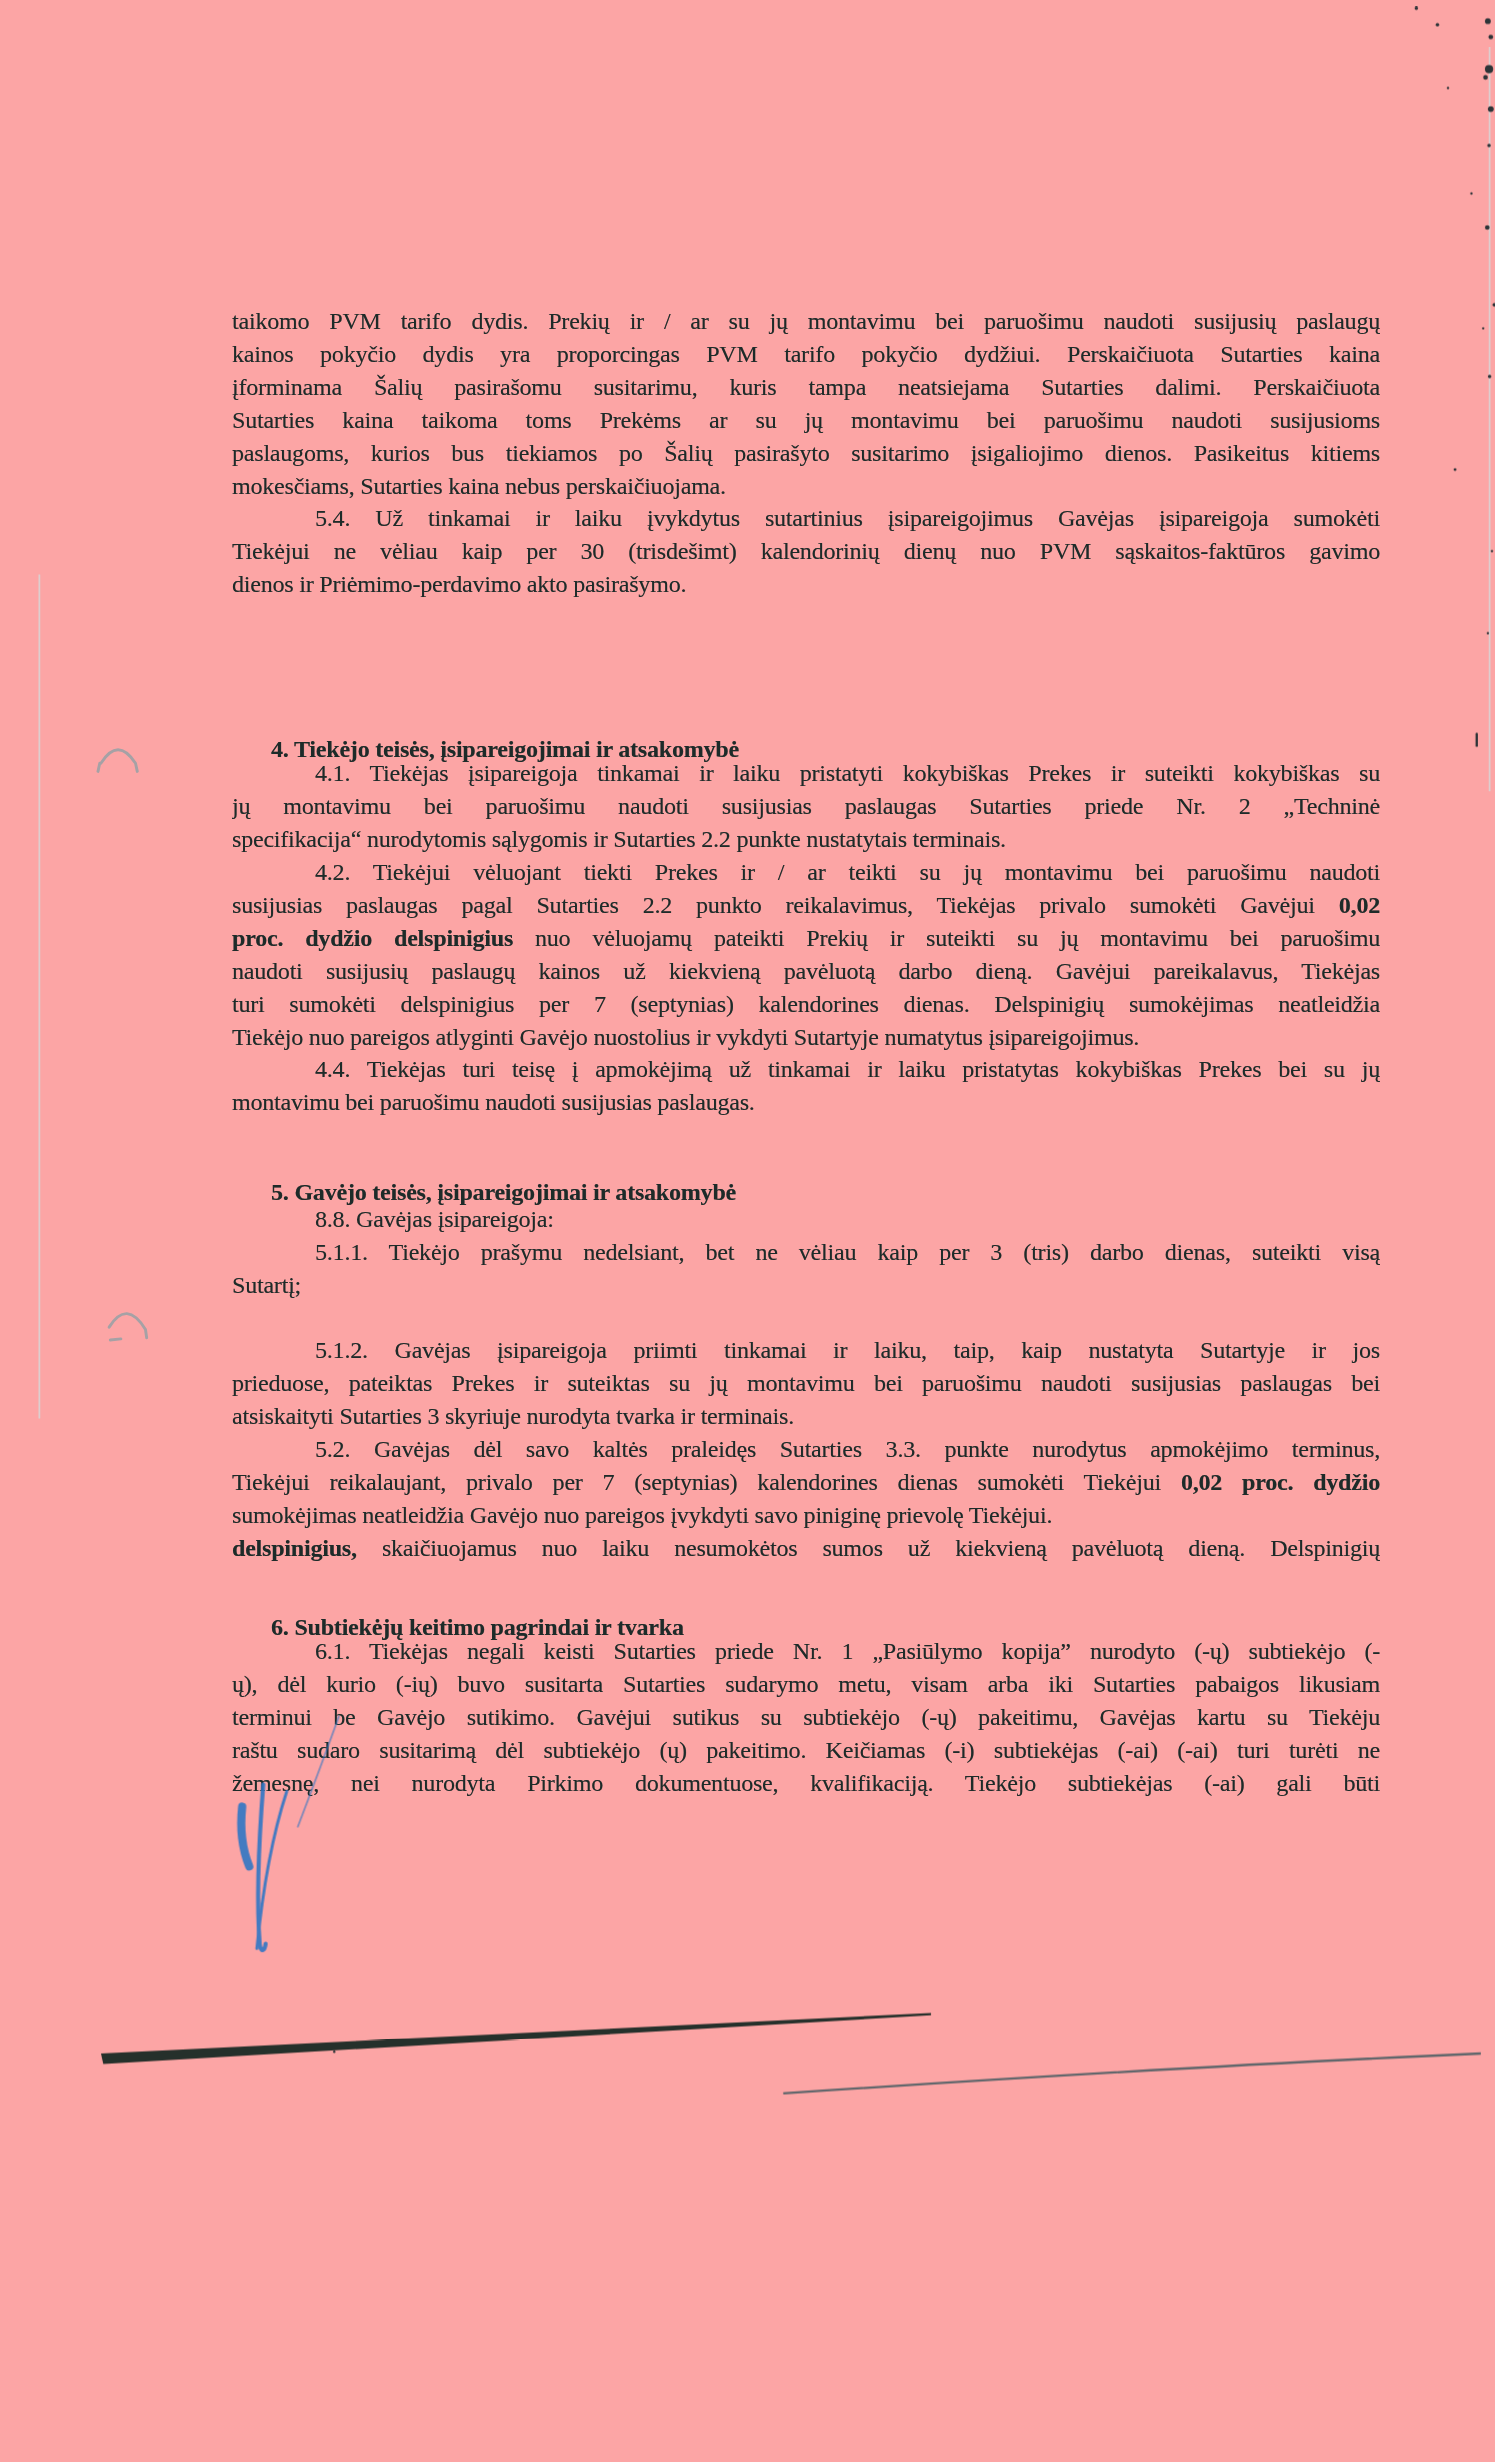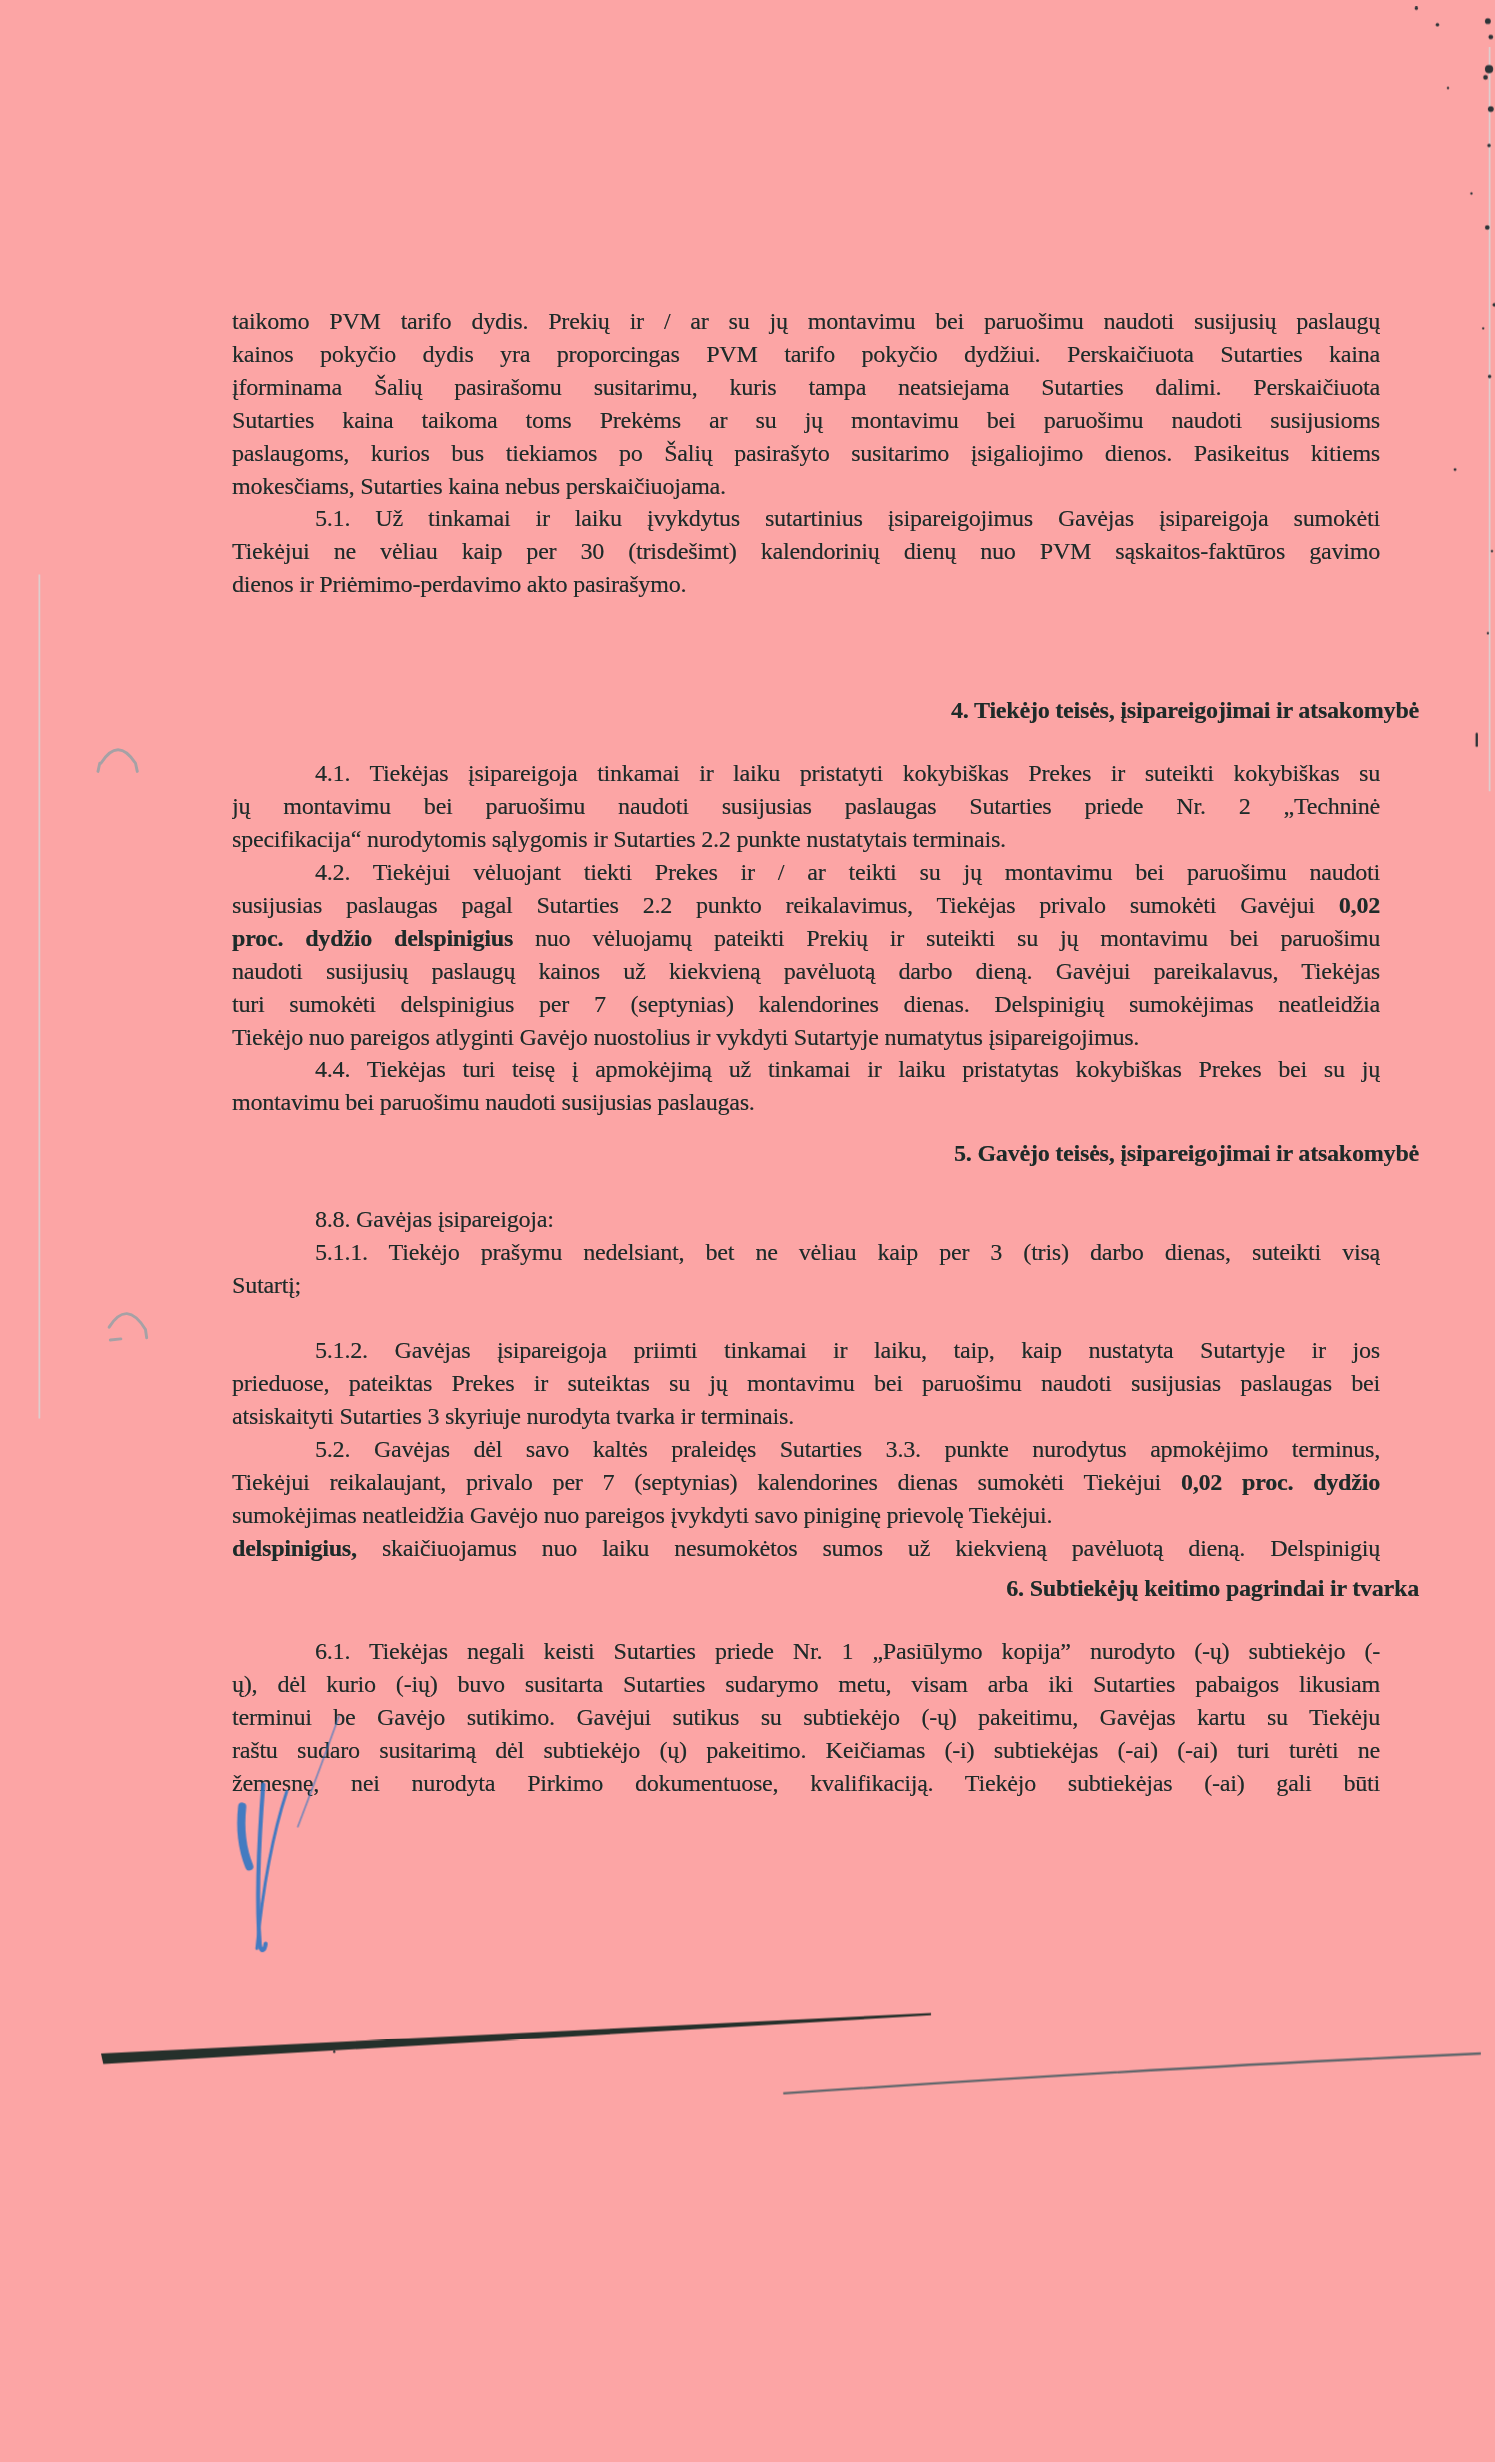--- a/index.html
+++ b/index.html
@@ -21,42 +21,43 @@
     overflow:hidden;white-space:normal;
     text-shadow:0.2px 0.2px 0.3px rgba(18,34,34,0.45);
   }
   .end{text-align-last:left;}
   .ind{text-indent:83px;}
   .b{font-weight:bold;}
   .heading{
     position:absolute;left:39px;width:100%;
     height:33px;line-height:33px;
     font-size:24px;font-weight:bold;letter-spacing:-0.2px;
-    text-align:right;
+    text-align:left;
     text-shadow:0.2px 0.2px 0.3px rgba(18,34,34,0.45);
+    margin-top:39px;
   }
   svg.overlay{position:absolute;left:0;top:0;width:1495px;height:2462px;pointer-events:none;}
 </style>
 </head>
 <body>
 
 <div class="page">
   <div class="col">
 
     <div class="para" style="top:305px">
       <div class="ln">taikomo PVM tarifo dydis. Prekių ir / ar su jų montavimu bei paruošimu naudoti susijusių paslaugų</div>
       <div class="ln">kainos pokyčio dydis yra proporcingas PVM tarifo pokyčio dydžiui. Perskaičiuota Sutarties kaina</div>
       <div class="ln">įforminama Šalių pasirašomu susitarimu, kuris tampa neatsiejama Sutarties dalimi. Perskaičiuota</div>
       <div class="ln">Sutarties kaina taikoma toms Prekėms ar su jų montavimu bei paruošimu naudoti susijusioms</div>
       <div class="ln">paslaugoms, kurios bus tiekiamos po Šalių pasirašyto susitarimo įsigaliojimo dienos. Pasikeitus kitiems</div>
       <div class="ln end">mokesčiams, Sutarties kaina nebus perskaičiuojama.</div>
     </div>
 
     <div class="para" style="top:502px">
-      <div class="ln ind">5.1. Už tinkamai ir laiku įvykdytus sutartinius įsipareigojimus Gavėjas įsipareigoja sumokėti</div>
+      <div class="ln ind">5.4. Už tinkamai ir laiku įvykdytus sutartinius įsipareigojimus Gavėjas įsipareigoja sumokėti</div>
       <div class="ln">Tiekėjui ne vėliau kaip per 30 (trisdešimt) kalendorinių dienų nuo PVM sąskaitos-faktūros gavimo</div>
       <div class="ln end">dienos ir Priėmimo-perdavimo akto pasirašymo.</div>
     </div>
 
 
     <div class="heading" style="top:694px">4. Tiekėjo teisės, įsipareigojimai ir atsakomybė</div>
 
     <div class="para" style="top:757px">
       <div class="ln ind">4.1. Tiekėjas įsipareigoja tinkamai ir laiku pristatyti kokybiškas Prekes ir suteikti kokybiškas su</div>
       <div class="ln">jų montavimu bei paruošimu naudoti susijusias paslaugas Sutarties priede Nr. 2 „Techninė</div>

